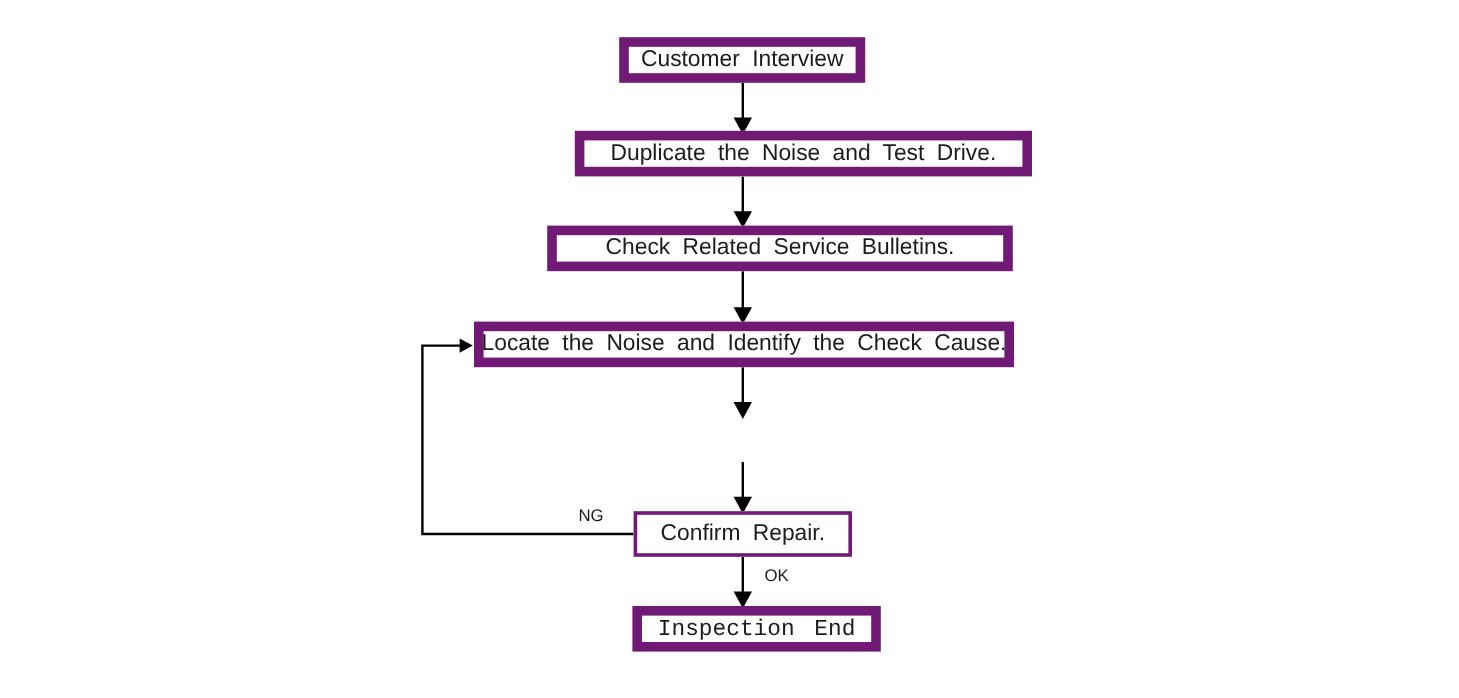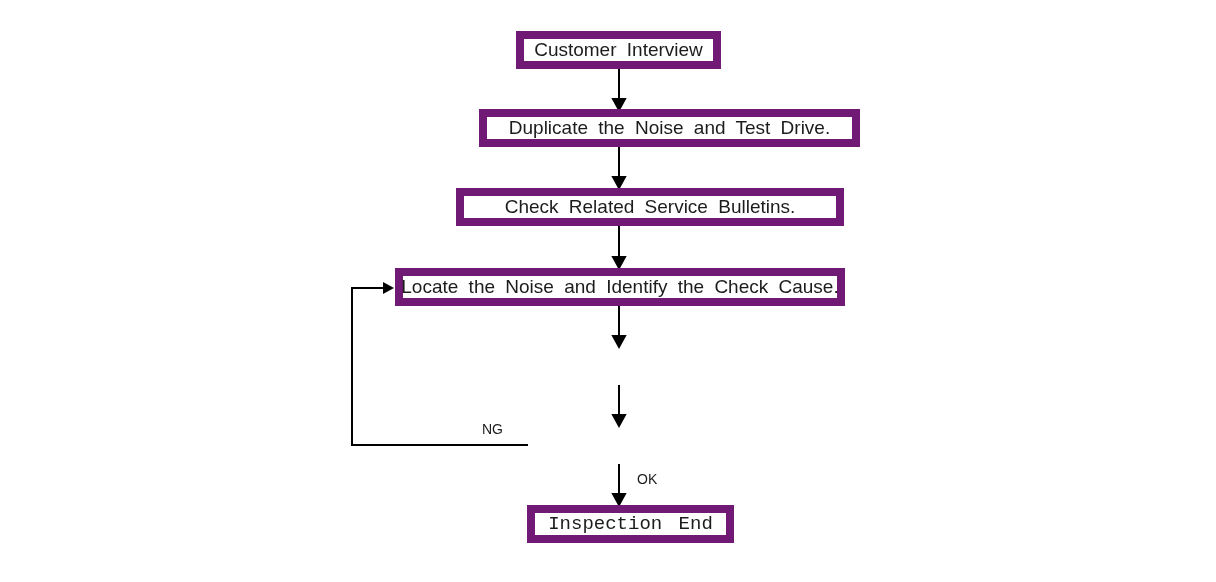--- a/index.html
+++ b/index.html
@@ -76,20 +76,21 @@
 
   <div class="flow-box" style="left:516px; top:31px; width:205px; height:38px;">Customer Interview</div>
 
   <div class="flow-box" style="left:439px; top:109px; width:381px; height:38px;margin-left:40px;">Duplicate the Noise and Test Drive.</div>
 
   <div class="flow-box" style="left:456px; top:188px; width:388px; height:38px;">Check Related Service Bulletins.</div>
 
   <div class="flow-box" style="left:395px; top:268px; width:450px; height:38px;">Locate the Noise and Identify the Check Cause.</div>
 
 
+  <div class="flow-box thick" style="left:528px; top:426px; width:182px; height:38px;">Confirm Repair.</div>
 
   <div class="flow-box" style="left:527px; top:505px; width:207px; height:38px;font-family:Liberation Mono, monospace;">Inspection End</div>
 
   <span class="edge-label" style="left:482px; top:421px;">NG</span>
 
   <span class="edge-label" style="left:637px; top:471px;">OK</span>
 
 </div>
 
 </body></html>

